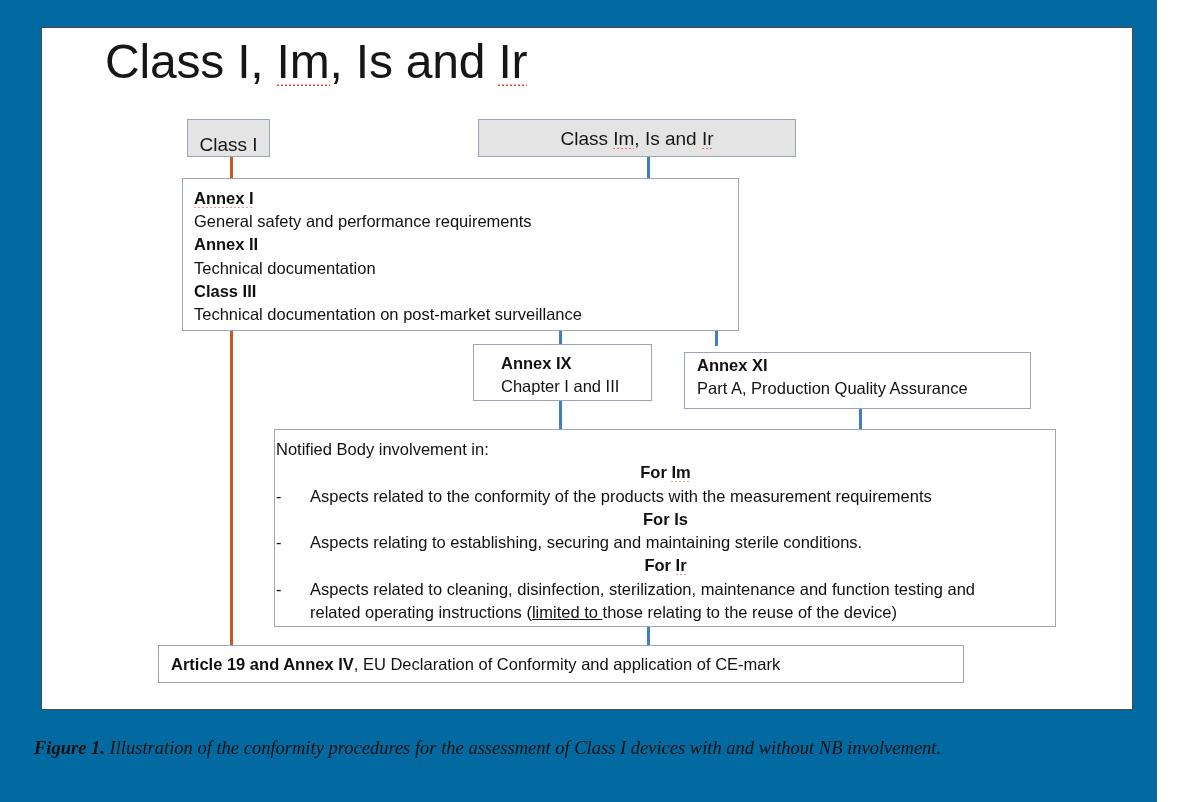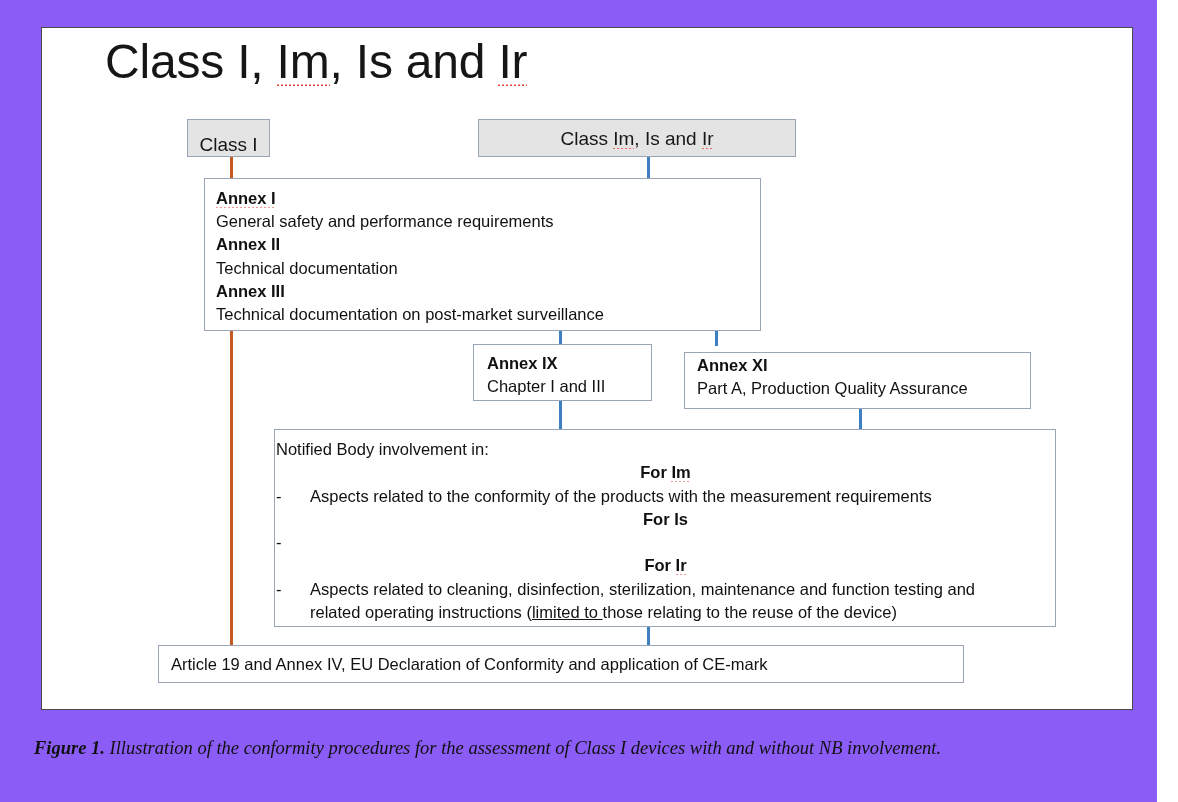--- a/index.html
+++ b/index.html
@@ -9,21 +9,21 @@
     background: #ffffff;
   }
   body {
     font-family: "Liberation Sans", sans-serif;
     -webkit-font-smoothing: antialiased;
   }
   #page {
     position: relative;
     width: 1157px;
     height: 802px;
-    background: #8b5cf6;
+    background: #0369a1;
     overflow: hidden;
   }
 
   
   #figure-frame {
     position: absolute;
     left: 41px;
     top: 27px;
     width: 1092px;
     height: 683px;
@@ -76,40 +76,39 @@
   }
 
   
   #box-class-i     { left: 187px; top: 119px;  width: 83px;  height: 38px; align-items: flex-end; }
   #box-class-imsr  { left: 478px; top: 119px;  width: 318px; height: 38px; }
 
   
   #box-annex-main {
     left: 182px; top: 178px; width: 557px; height: 153px;
     padding: 8px 0 0 11px;
-    margin-left: 22px;
   }
   .annex-line {
     font-size: 16.5px;
     line-height: 23.2px;
     color: #111111;
     white-space: nowrap;
   }
   .annex-line.head { font-weight: 700; }
   .annex-line.head .sp-u {
     background-repeat: repeat-x;
     background-position: 0 1.02em;
     background-size: 4px 3px;
     background-image:
       radial-gradient(circle at 1px 2.5px, #e8402f 1px, rgba(232,64,47,0) 1.25px);
     padding-bottom: 1px;
   }
 
   
-  #box-annex-ix { left: 473px; top: 344px; width: 179px; height: 57px; padding: 7px 0 0 13px; }
+  #box-annex-ix { left: 473px; top: 344px; width: 179px; height: 57px; padding: 7px 0 0 27px; }
   #box-annex-xi { left: 684px; top: 352px; width: 347px; height: 57px; padding: 1px 0 0 12px; }
   .sub-line {
     font-size: 16.5px;
     line-height: 23.2px;
     color: #111111;
     white-space: nowrap;
   }
   .sub-line.head { font-weight: 700; }
 
   
@@ -147,21 +146,21 @@
     left: 158px; top: 645px; width: 806px; height: 38px;
     display: flex; align-items: center;
   }
   #box-article-19 .a19 {
     font-size: 16.5px;
     line-height: 22px;
     color: #111111;
     padding-left: 12px;
     white-space: nowrap;
   }
-  #box-article-19 .a19 b { font-weight: 400; text-align: center; }
+  #box-article-19 .a19 b { font-weight: 700; text-align: center; }
 
   
   .conn {
     position: absolute;
   }
   .conn.vert-orange { width: 3px; background: #c55a21; }
   .conn.vert-blue   { width: 3px; background: #3d7fc1; }
 
   
   #figure-caption {
@@ -213,21 +212,21 @@
 
   <div id="box-class-imsr" class="node gray">
     <span class="node-label">Class <span class="sp-u" style="background-position:0 1.05em;background-size:4px 3px;background-image:radial-gradient(circle at 1px 2.5px,#e8402f 1.05px,rgba(232,64,47,0) 1.3px);background-repeat:repeat-x;">Im</span>, Is and <span class="sp-u" style="background-position:0 1.05em;background-size:4px 3px;background-image:radial-gradient(circle at 1px 2.5px,#e8402f 1.05px,rgba(232,64,47,0) 1.3px);background-repeat:repeat-x;">Ir</span></span>
   </div>
 
   <div id="box-annex-main" class="node">
     <div class="annex-line head"><span class="sp-u">Annex I</span></div>
     <div class="annex-line">General safety and performance requirements</div>
     <div class="annex-line head">Annex II</div>
     <div class="annex-line">Technical documentation</div>
-    <div class="annex-line head">Annex III</div>
+    <div class="annex-line head">Class III</div>
     <div class="annex-line">Technical documentation on post-market surveillance</div>
   </div>
 
   <div id="box-annex-ix" class="node">
     <div class="sub-line head">Annex IX</div>
     <div class="sub-line">Chapter I and III</div>
   </div>
 
   <div id="box-annex-xi" class="node">
     <div class="sub-line head">Annex XI</div>
@@ -239,20 +238,21 @@
 
     <div class="nb-line head">For <span class="sp-u">Im</span></div>
     <div class="nb-bullet">
       <span class="dash">-</span>
       <span class="txt">Aspects related to the conformity of the products with the measurement requirements</span>
     </div>
 
     <div class="nb-line head">For Is</div>
     <div class="nb-bullet">
       <span class="dash">-</span>
+      <span class="txt">Aspects relating to establishing, securing and maintaining sterile conditions.</span>
     </div>
 
     <div class="nb-line head">For <span class="sp-u">Ir</span></div>
     <div class="nb-bullet">
       <span class="dash">-</span>
       <span class="txt" style="width:718px;"><span>Aspects related to cleaning, disinfection, sterilization, maintenance and function testing and related operating instructions (</span><span class="uline">limited to </span><span>those relating to the reuse of the device)</span></span>
     </div>
   </div>
 
   <div id="box-article-19" class="node">

